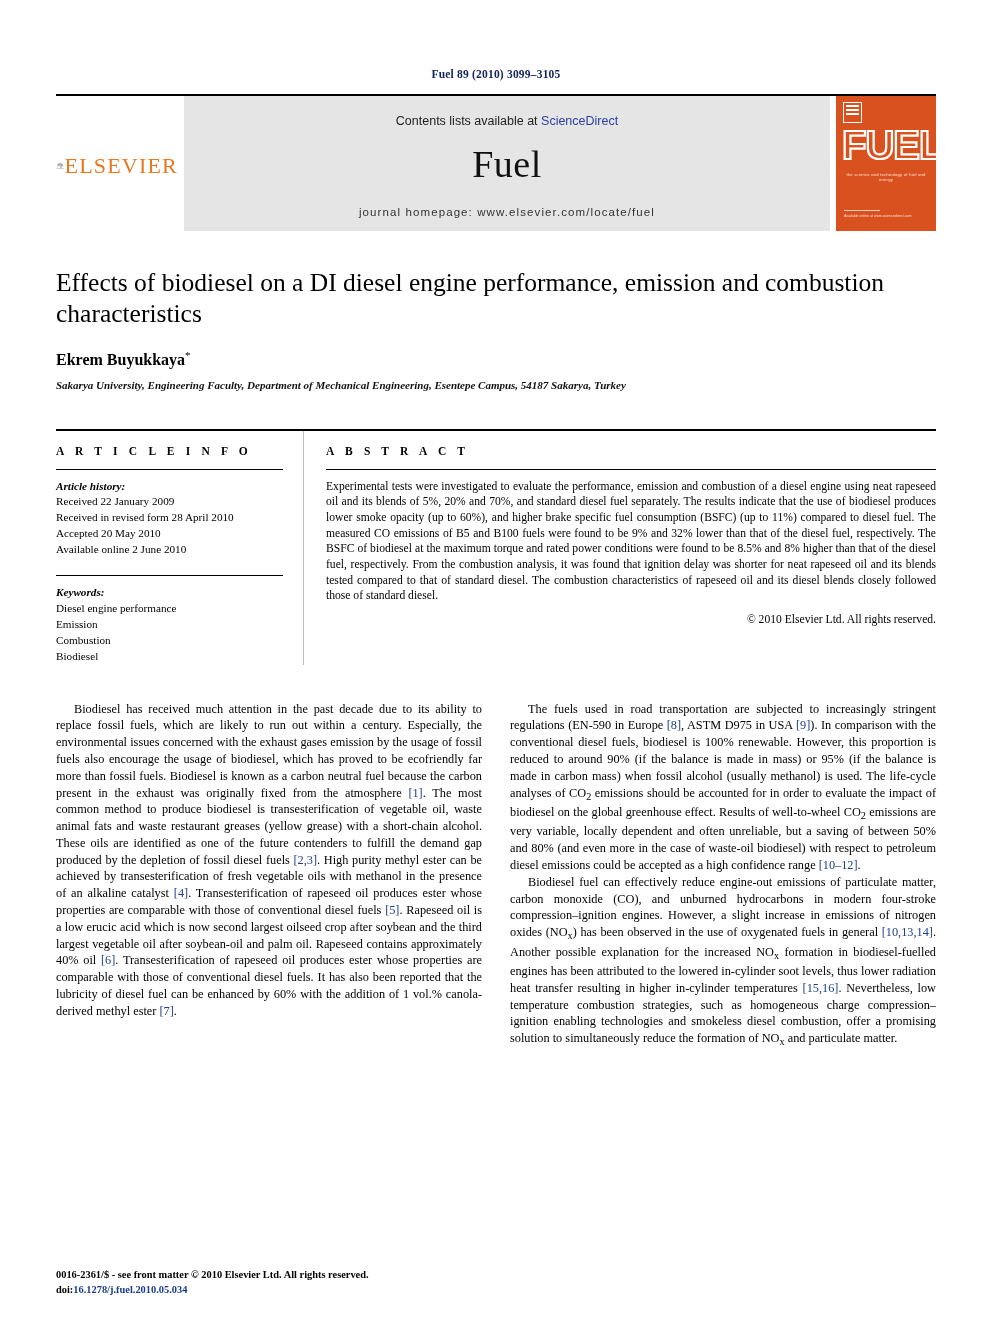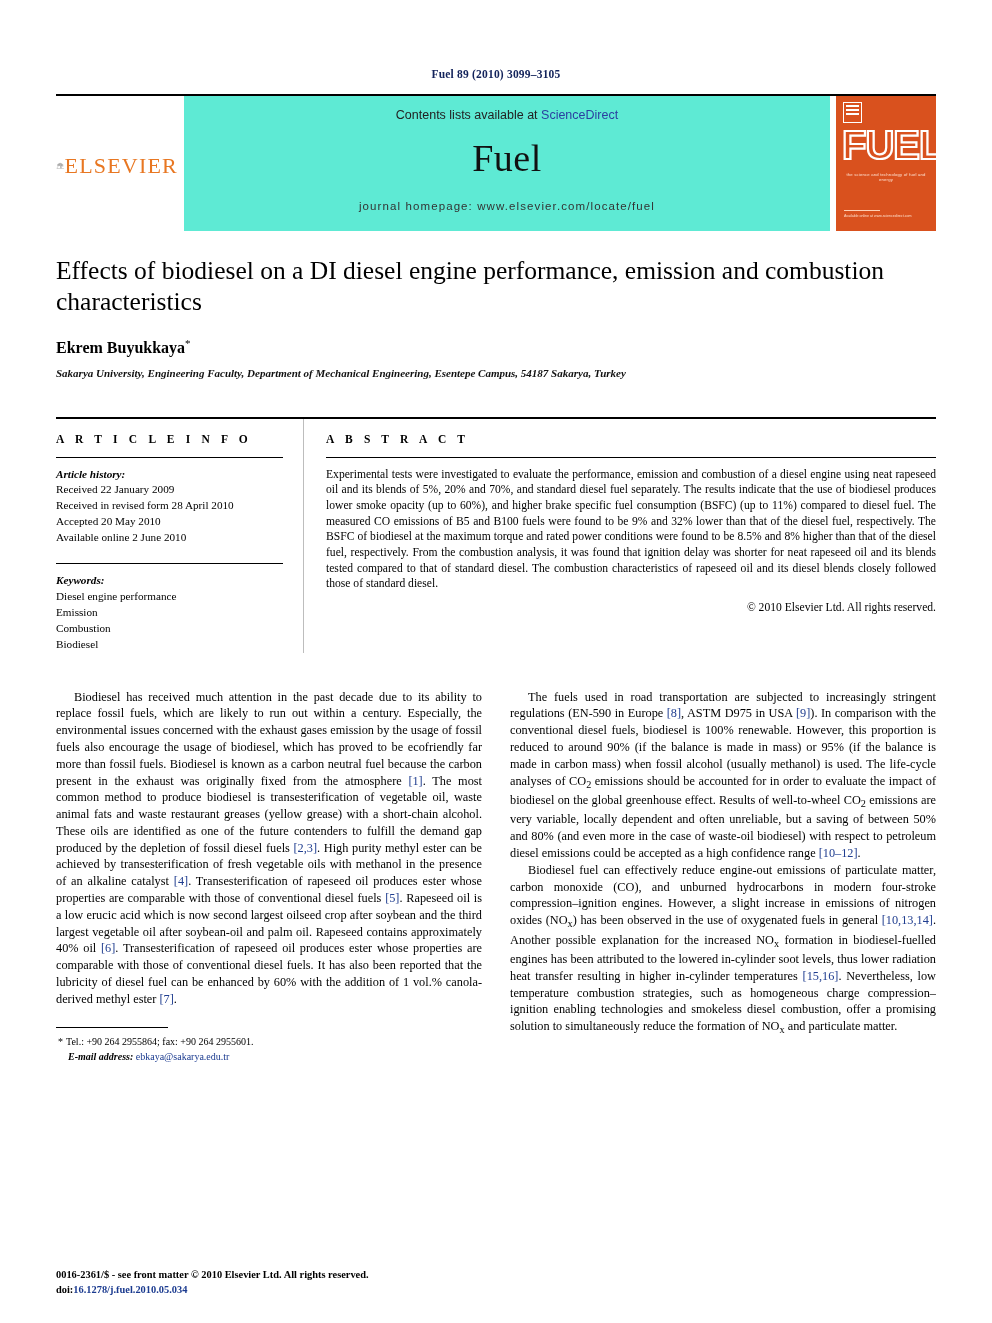--- a/index.html
+++ b/index.html
@@ -61,28 +61,28 @@
   .elsevier-word {
     font-family: "Liberation Serif", serif;
     font-size: 22px;
     letter-spacing: 1.2px;
     color: #e87722;
     line-height: 1;
     margin-top: 1px;
   }
   .banner {
     flex: 1 1 auto;
-    background: #5eead4;
+    background: #e5e5e5;
     margin-left: 6px;
     margin-right: 6px;
     display: flex;
     flex-direction: column;
     align-items: center;
     justify-content: flex-start;
-    padding-top: 12px;
+    padding-top: 18px;
     box-sizing: border-box;
   }
   .contents-line {
     font-family: "Liberation Sans", sans-serif;
     font-size: 12.5px;
     color: #222;
   }
   .contents-line .sd { color: #2b3fa0; }
   .journal-name {
     font-family: "Liberation Serif", serif;
@@ -139,21 +139,21 @@
     letter-spacing: .2px;
   }
   .cover-foot {
     position:absolute; left:8px; bottom: 12px;
     font-family:"Liberation Sans", sans-serif;
     font-size: 3.6px; color:#ffdcc8; line-height:1.5;
   }
   .cover-foot .bar { display:block; width:36px; height:1px; background:#ffd0b5; margin-bottom:3px;}
 
   
-  .title-block { margin-top: 24px; }
+  .title-block { margin-top: 36px; }
   .paper-title {
     font-size: 25.5px;
     line-height: 1.22;
     font-weight: normal;
     margin: 0;
     color: #000;
   }
   .author-line {
     margin-top: 20px;
     font-size: 16px;
@@ -344,32 +344,20 @@
       <div class="abstract-body">Experimental tests were investigated to evaluate the performance, emission and combustion of a diesel engine using neat rapeseed oil and its blends of 5%, 20% and 70%, and standard diesel fuel separately. The results indicate that the use of biodiesel produces lower smoke opacity (up to 60%), and higher brake specific fuel consumption (BSFC) (up to 11%) compared to diesel fuel. The measured CO emissions of B5 and B100 fuels were found to be 9% and 32% lower than that of the diesel fuel, respectively. The BSFC of biodiesel at the maximum torque and rated power conditions were found to be 8.5% and 8% higher than that of the diesel fuel, respectively. From the combustion analysis, it was found that ignition delay was shorter for neat rapeseed oil and its blends tested compared to that of standard diesel. The combustion characteristics of rapeseed oil and its diesel blends closely followed those of standard diesel.</div>
       <div class="abstract-copy">© 2010 Elsevier Ltd. All rights reserved.</div>
     </div>
   </div>
 
   <div class="body-cols">
 
     <div class="col">
       <p class="bt">Biodiesel has received much attention in the past decade due to its ability to replace fossil fuels, which are likely to run out within a century. Especially, the environmental issues concerned with the exhaust gases emission by the usage of fossil fuels also encourage the usage of biodiesel, which has proved to be ecofriendly far more than fossil fuels. Biodiesel is known as a carbon neutral fuel because the carbon present in the exhaust was originally fixed from the atmosphere <span class="cite">[1]</span>. The most common method to produce biodiesel is transesterification of vegetable oil, waste animal fats and waste restaurant greases (yellow grease) with a short-chain alcohol. These oils are identified as one of the future contenders to fulfill the demand gap produced by the depletion of fossil diesel fuels <span class="cite">[2,3]</span>. High purity methyl ester can be achieved by transesterification of fresh vegetable oils with methanol in the presence of an alkaline catalyst <span class="cite">[4]</span>. Transesterification of rapeseed oil produces ester whose properties are comparable with those of conventional diesel fuels <span class="cite">[5]</span>. Rapeseed oil is a low erucic acid which is now second largest oilseed crop after soybean and the third largest vegetable oil after soybean-oil and palm oil. Rapeseed contains approximately 40% oil <span class="cite">[6]</span>. Transesterification of rapeseed oil produces ester whose properties are comparable with those of conventional diesel fuels. It has also been reported that the lubricity of diesel fuel can be enhanced by 60% with the addition of 1 vol.% canola-derived methyl ester <span class="cite">[7]</span>.</p>
 
-      <div class="footnote-wrap">
-        <div class="footnote-rule"></div>
-        <div class="footnote">
-          <div>
-            <span class="star">*</span><span>Tel.: +90 264 2955864; fax: +90 264 2955601.</span>
-          </div>
-          <div>
-            <span class="em">E-mail address:</span>
-            <span class="link">ebkaya@sakarya.edu.tr</span>
-          </div>
-        </div>
-      </div>
     </div>
 
     <div class="col">
       <p class="bt">The fuels used in road transportation are subjected to increasingly stringent regulations (EN-590 in Europe <span class="cite">[8]</span>, ASTM D975 in USA <span class="cite">[9]</span>). In comparison with the conventional diesel fuels, biodiesel is 100% renewable. However, this proportion is reduced to around 90% (if the balance is made in mass) or 95% (if the balance is made in carbon mass) when fossil alcohol (usually methanol) is used. The life-cycle analyses of CO<sub>2</sub> emissions should be accounted for in order to evaluate the impact of biodiesel on the global greenhouse effect. Results of well-to-wheel CO<sub>2</sub> emissions are very variable, locally dependent and often unreliable, but a saving of between 50% and 80% (and even more in the case of waste-oil biodiesel) with respect to petroleum diesel emissions could be accepted as a high confidence range <span class="cite">[10–12]</span>.</p>
       <p class="bt">Biodiesel fuel can effectively reduce engine-out emissions of particulate matter, carbon monoxide (CO), and unburned hydrocarbons in modern four-stroke compression–ignition engines. However, a slight increase in emissions of nitrogen oxides (NO<sub>x</sub>) has been observed in the use of oxygenated fuels in general <span class="cite">[10,13,14]</span>. Another possible explanation for the increased NO<sub>x</sub> formation in biodiesel-fuelled engines has been attributed to the lowered in-cylinder soot levels, thus lower radiation heat transfer resulting in higher in-cylinder temperatures <span class="cite">[15,16]</span>. Nevertheless, low temperature combustion strategies, such as homogeneous charge compression–ignition enabling technologies and smokeless diesel combustion, offer a promising solution to simultaneously reduce the formation of NO<sub>x</sub> and particulate matter.</p>
     </div>
   </div>
 
   <div class="imprint">
     <div>0016-2361/$ - see front matter © 2010 Elsevier Ltd. All rights reserved.</div>

